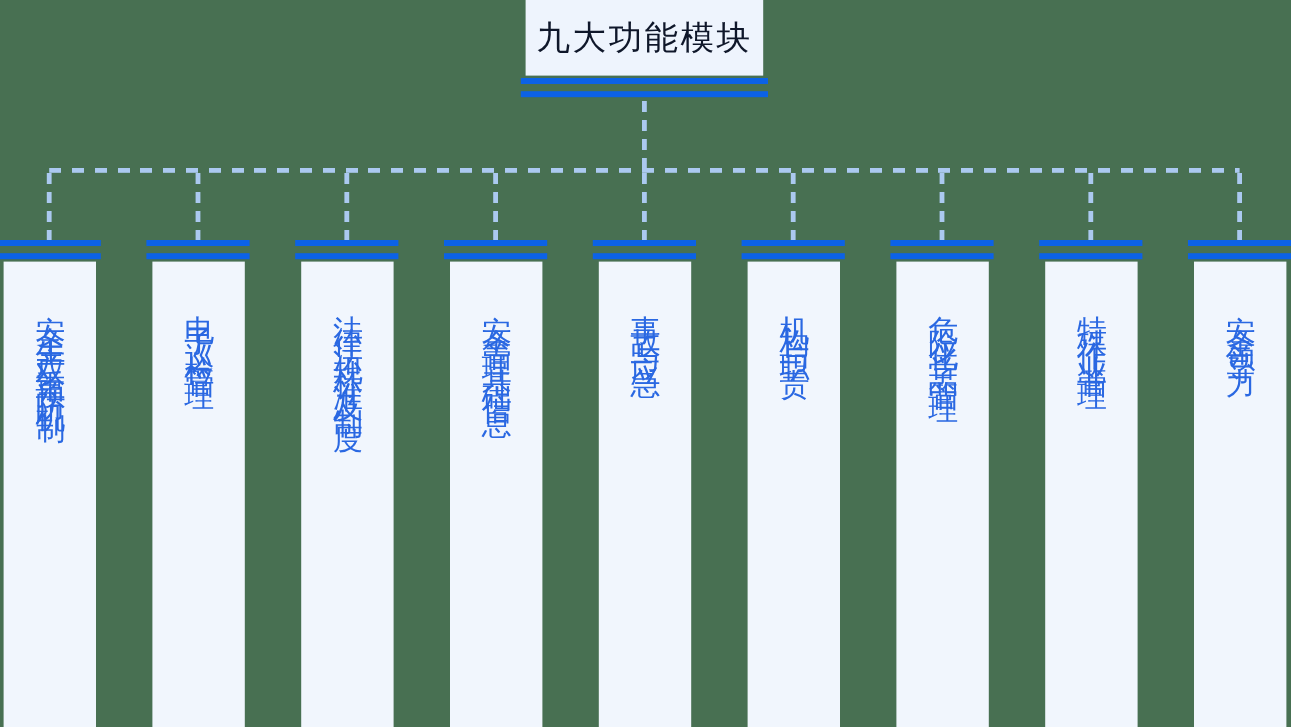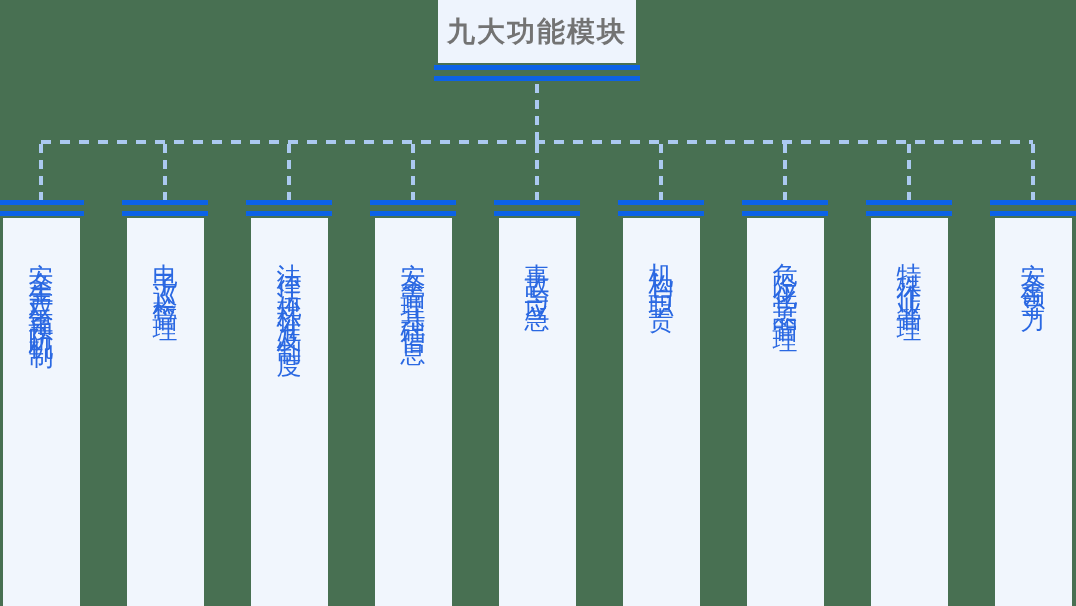--- a/index.html
+++ b/index.html
@@ -33,23 +33,23 @@
     width: 198px;
     height: 63px;
     background: #eef4fd;
     display: flex;
     align-items: center;
     justify-content: center;
     margin-bottom: 2px;
   }
   .root-node-label {
     font-size: 28px;
-    font-weight: 700;
+    font-weight: 400;
     letter-spacing: 2px;
-    color: #737373;
+    color: #0f172a;
     white-space: nowrap;
   }
   .bar {
     width: 100%;
     height: 5px;
     background: #0c62e6;
   }
   .bar.second {
     margin-top: 6px;
   }

